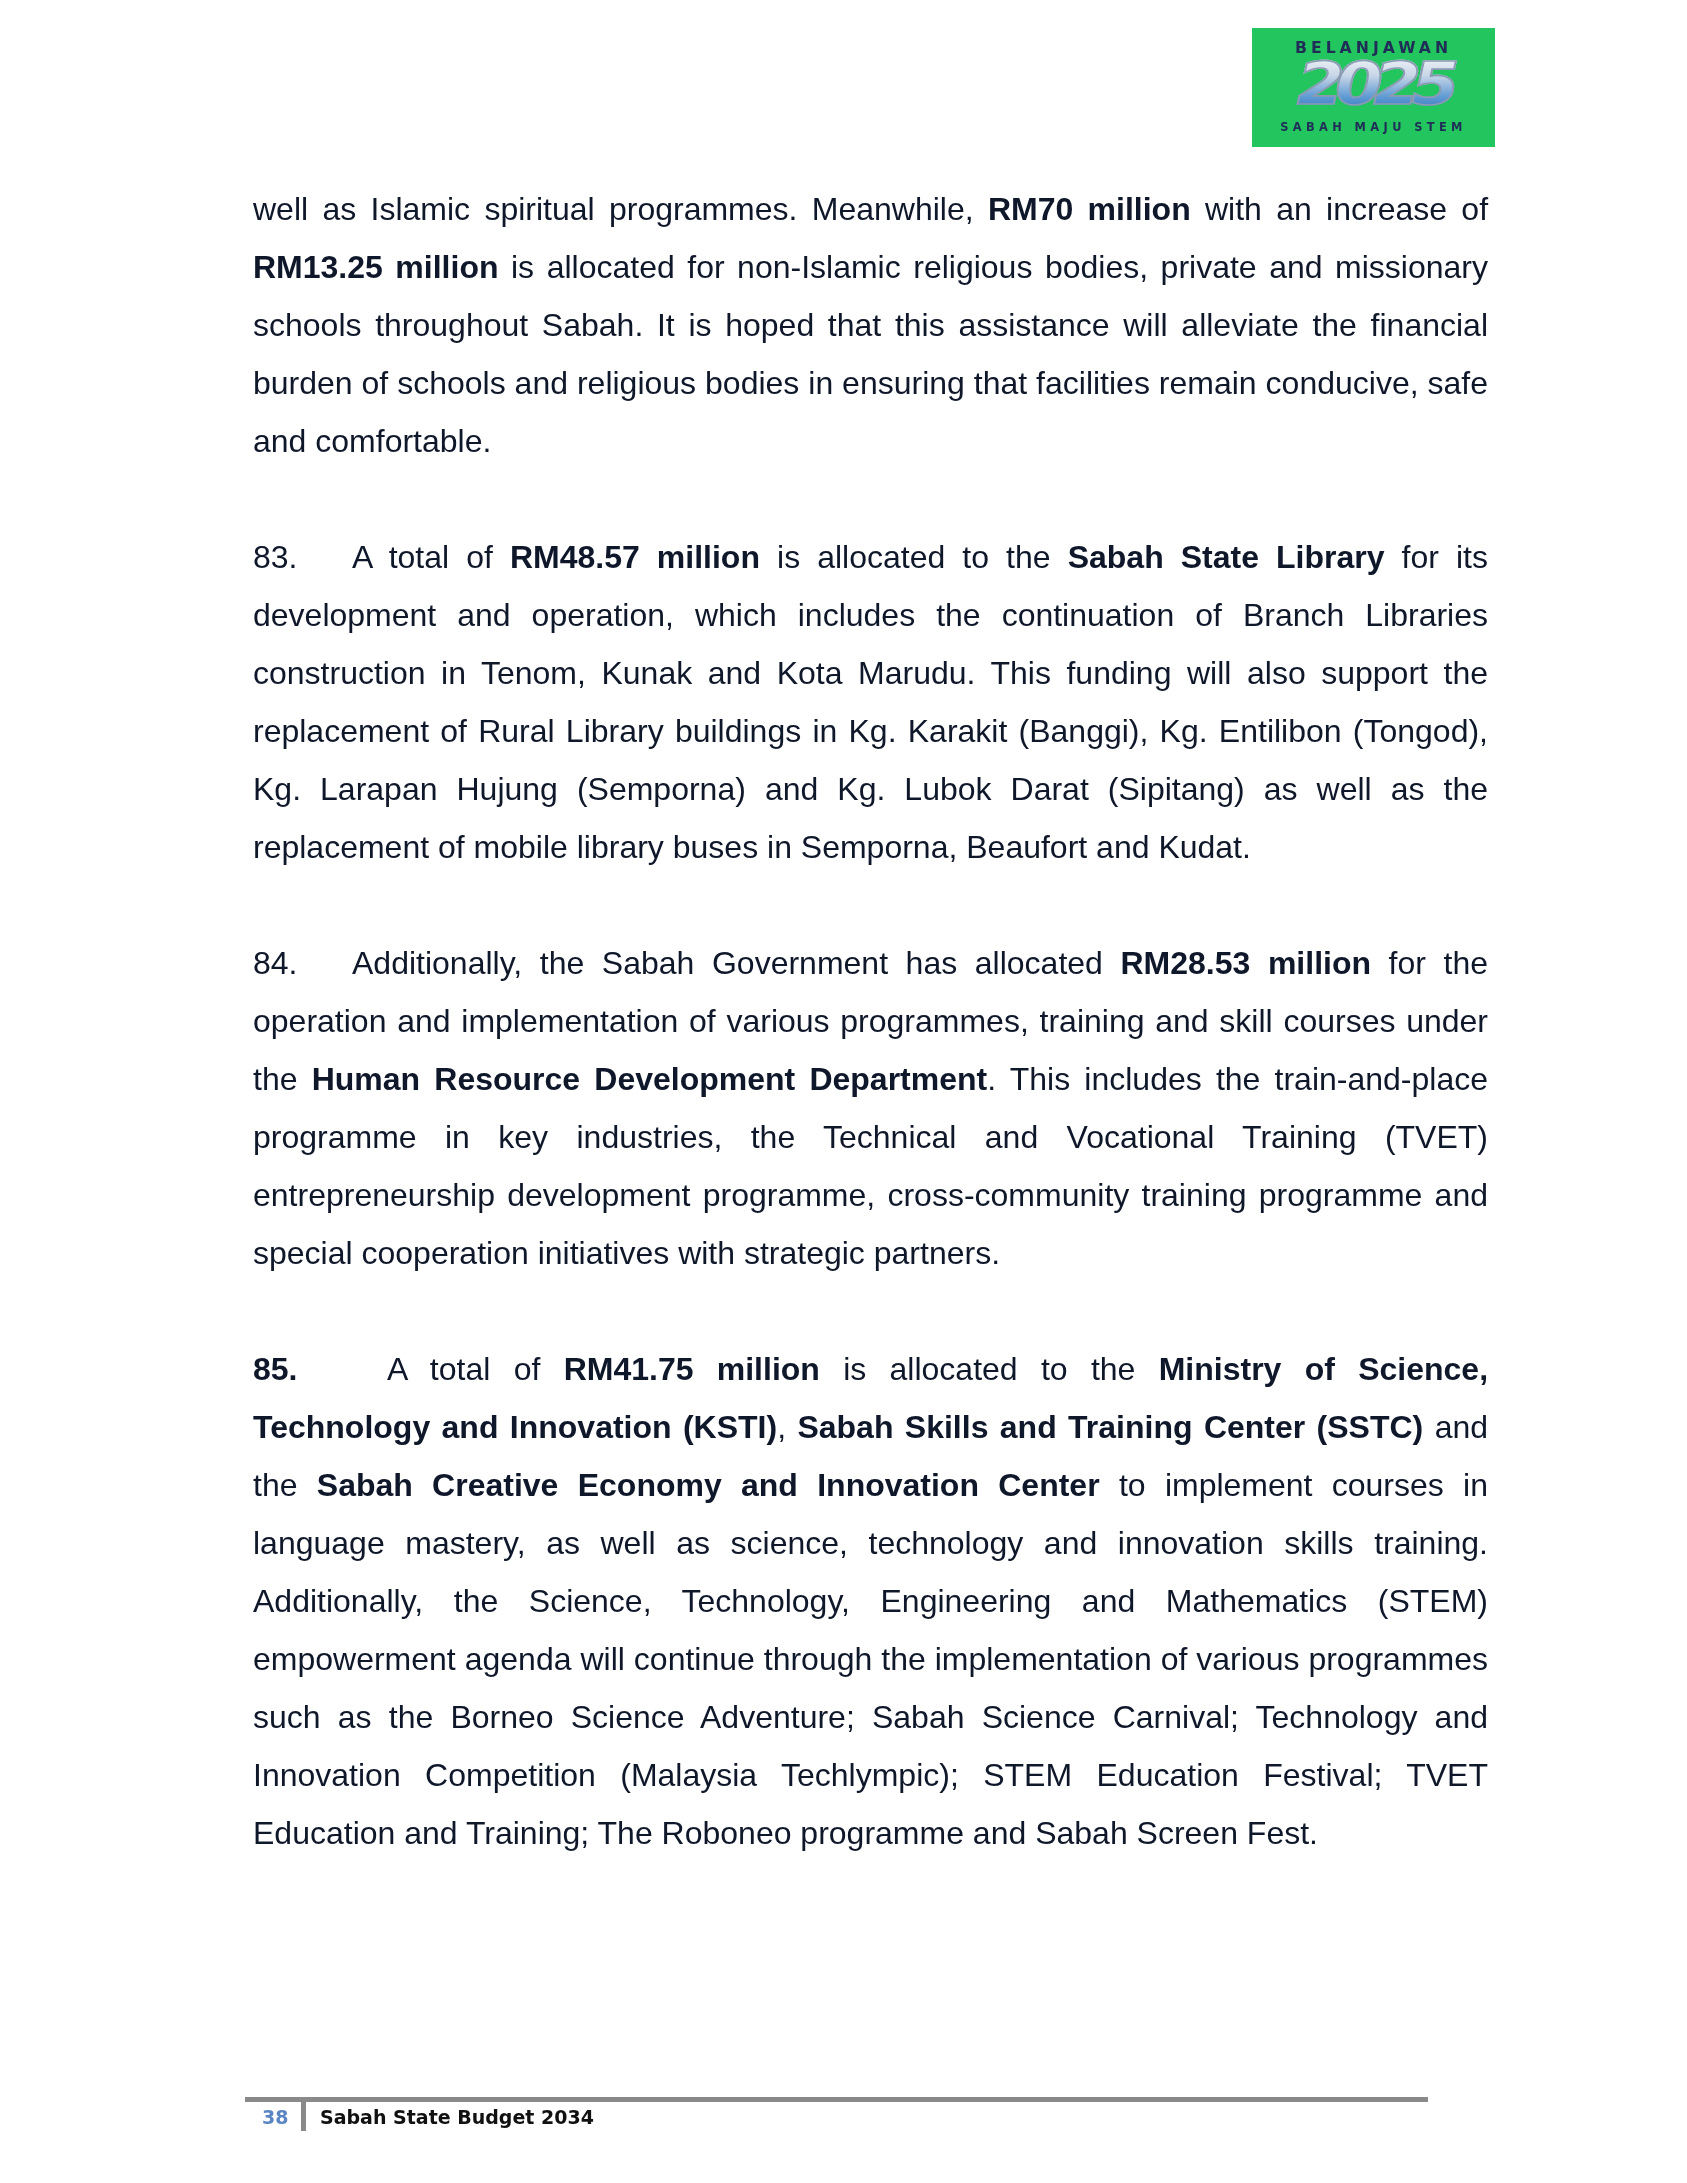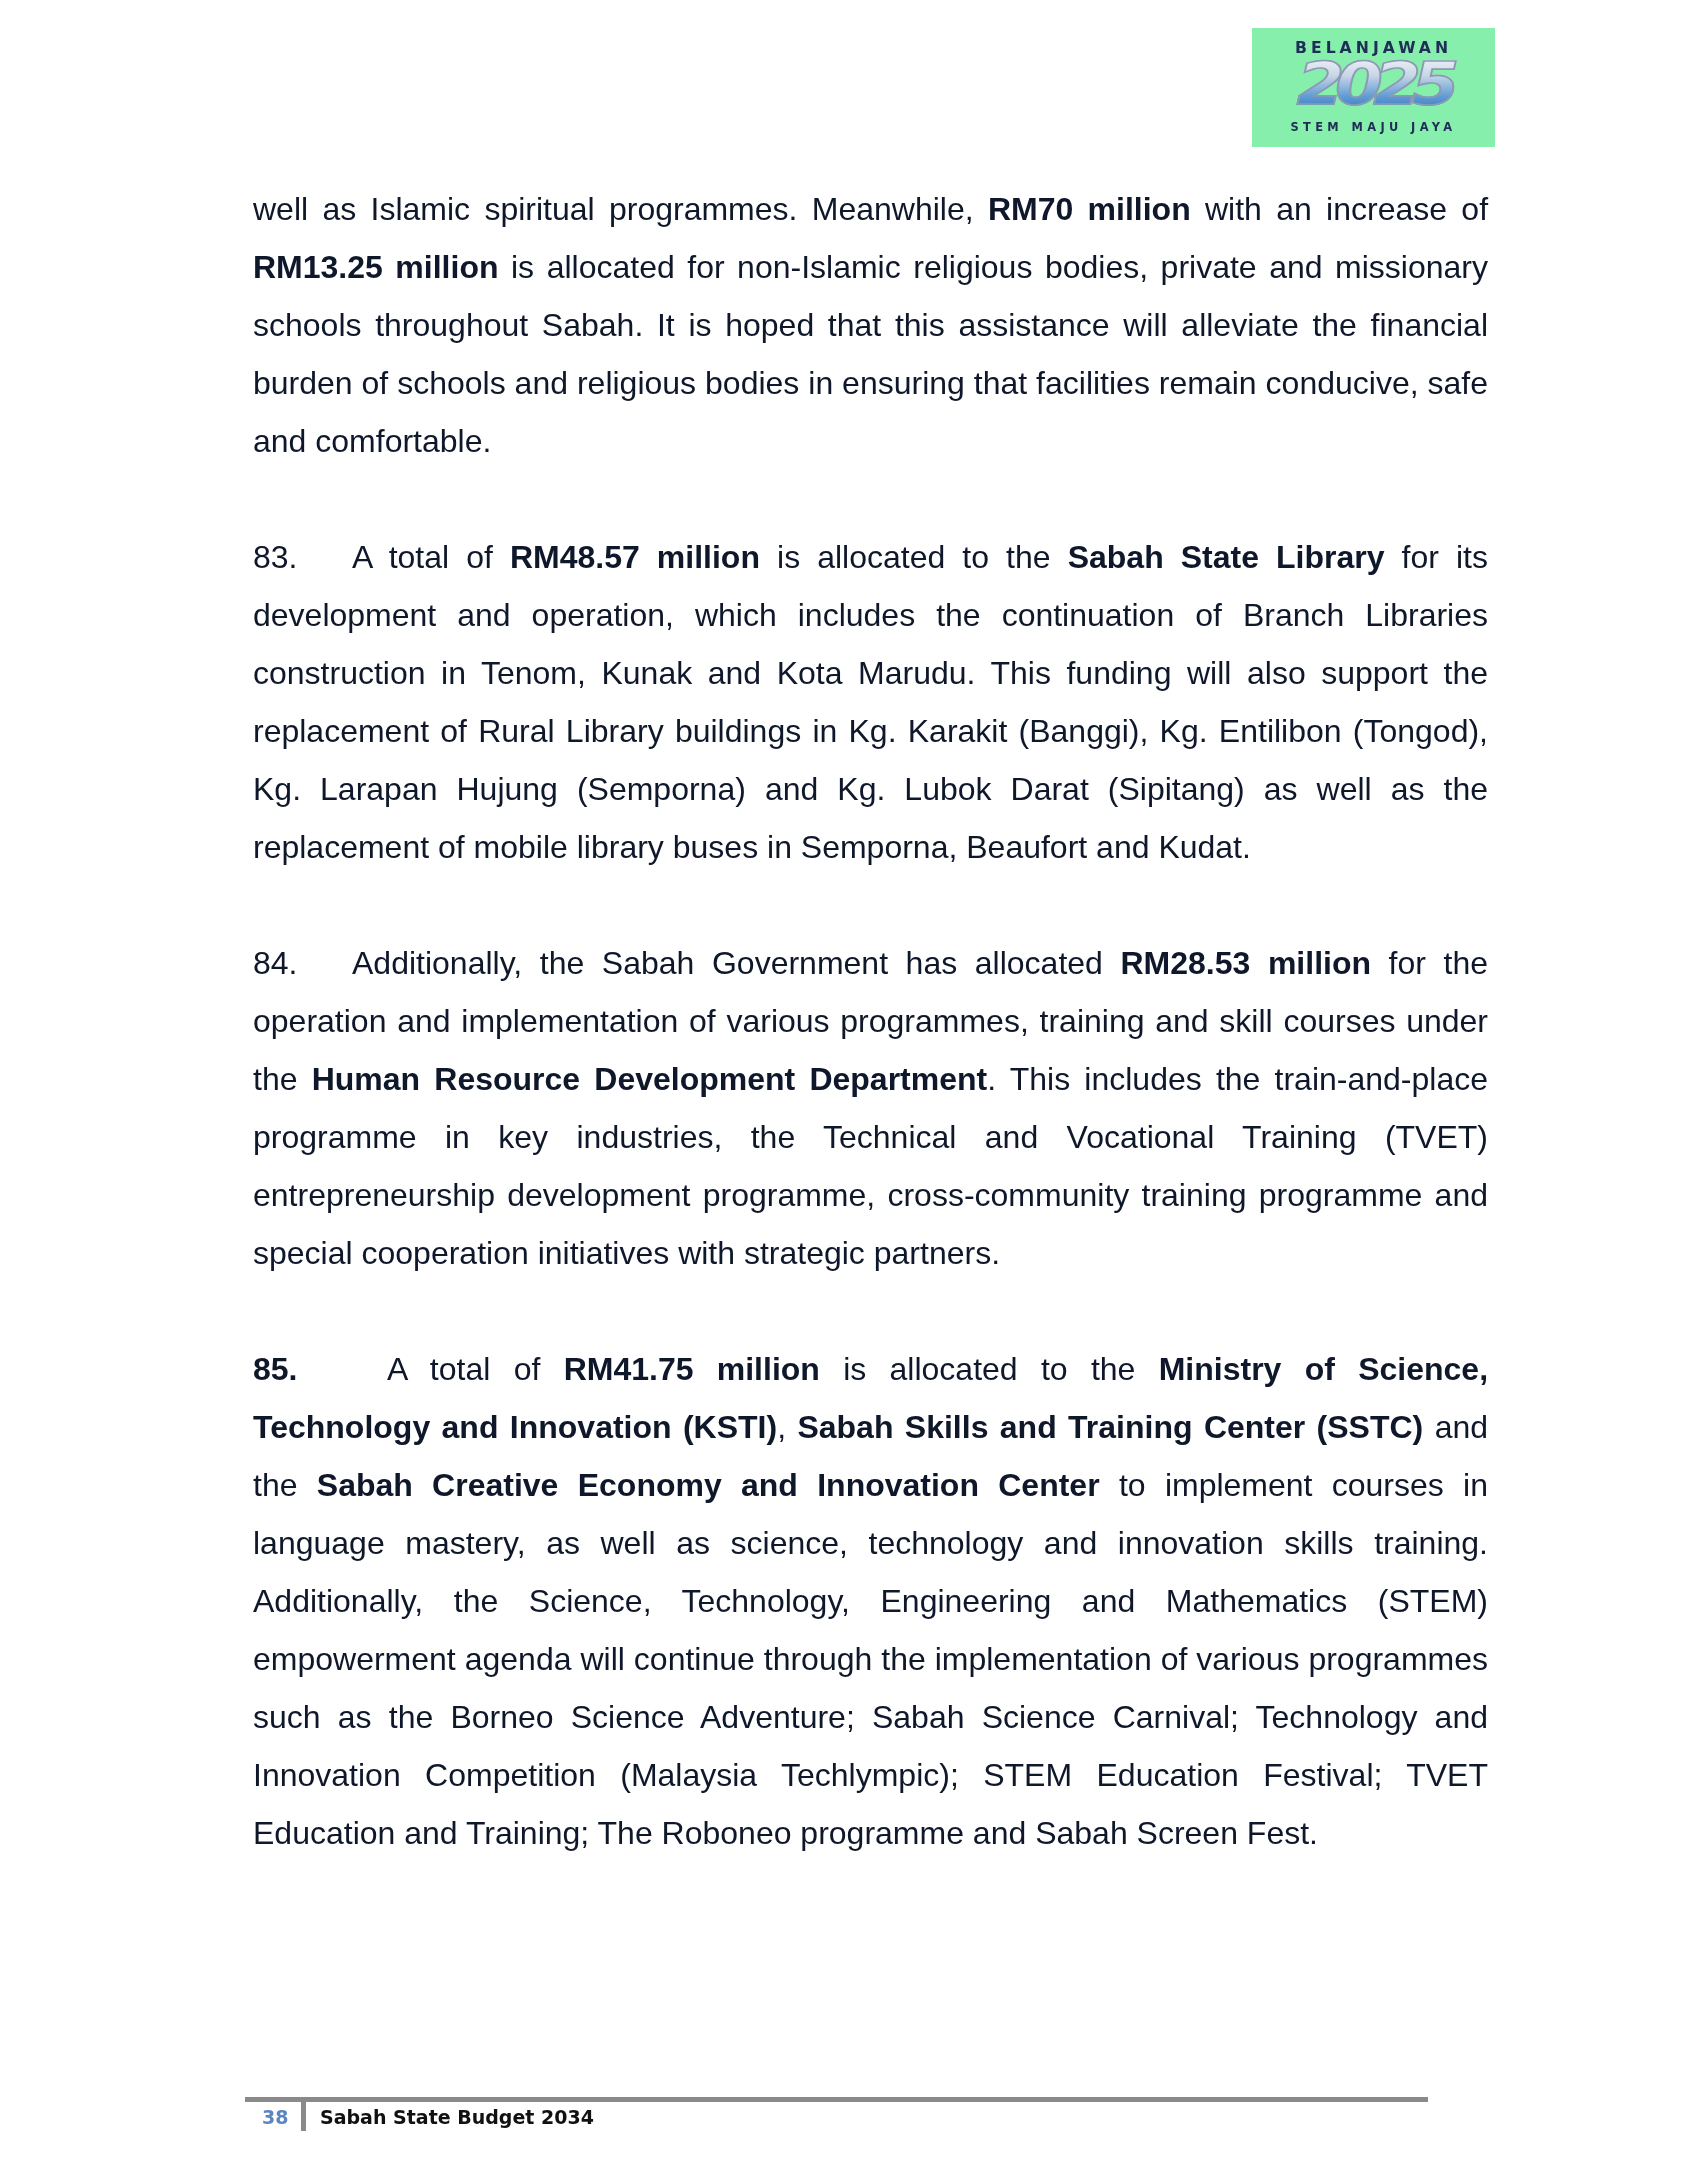--- a/index.html
+++ b/index.html
@@ -1,20 +1,20 @@
 <!DOCTYPE html>
 <html style="font-size:14px"><head>
 <meta charset="utf-8">
 <style>
   html, body { margin: 0; padding: 0; background: #ffffff; }
   body { width: 1687px; height: 2184px; position: relative; overflow: hidden; }
 
   .logo {
     position: absolute; left: 1252px; top: 28px; width: 243px; height: 119px;
-    background: #86efac;
+    background: #22c55e;
     text-align: center;
   }
   .logo-top {
     position: absolute; left: 0; right: 0; top: 10.5px;
     font-family: "DejaVu Sans", sans-serif; font-weight: bold;
     font-size: 15.7px; letter-spacing: 4px; color: #1f2d57;
     line-height: 17.5px;
   }
   .logo-year {
     position: absolute; left: 0; right: 0; top: 26px;
@@ -62,21 +62,21 @@
     font-family: "DejaVu Sans", sans-serif; font-weight: bold;
     font-size: 19px; color: #111111; line-height: 23px;
   }
 </style>
 </head>
 <body>
 
 <div class="logo">
   <div class="logo-top">BELANJAWAN</div>
   <div class="logo-year">2025</div>
-  <div class="logo-bottom">STEM MAJU JAYA</div>
+  <div class="logo-bottom">SABAH MAJU STEM</div>
 </div>
 
 <div class="body-text">
   <p>
     <span>well as Islamic spiritual programmes. Meanwhile, </span><b>RM70 million</b><span> with an increase of </span><b>RM13.25 million</b><span> is allocated for non-Islamic religious bodies, private and missionary schools throughout Sabah. It is hoped that this assistance will alleviate the financial burden of schools and religious bodies in ensuring that facilities remain conducive, safe and comfortable.</span>
   </p>
   <p>
     <span class="pnum">83.</span><span>A total of </span><b>RM48.57 million</b><span> is allocated to the </span><b>Sabah State Library</b><span> for its development and operation, which includes the continuation of Branch Libraries construction in Tenom, Kunak and Kota Marudu. This funding will also support the replacement of Rural Library buildings in Kg. Karakit (Banggi), Kg. Entilibon (Tongod), Kg. Larapan Hujung (Semporna) and Kg. Lubok Darat (Sipitang) as well as the replacement of mobile library buses in Semporna, Beaufort and Kudat.</span>
   </p>
   <p>

